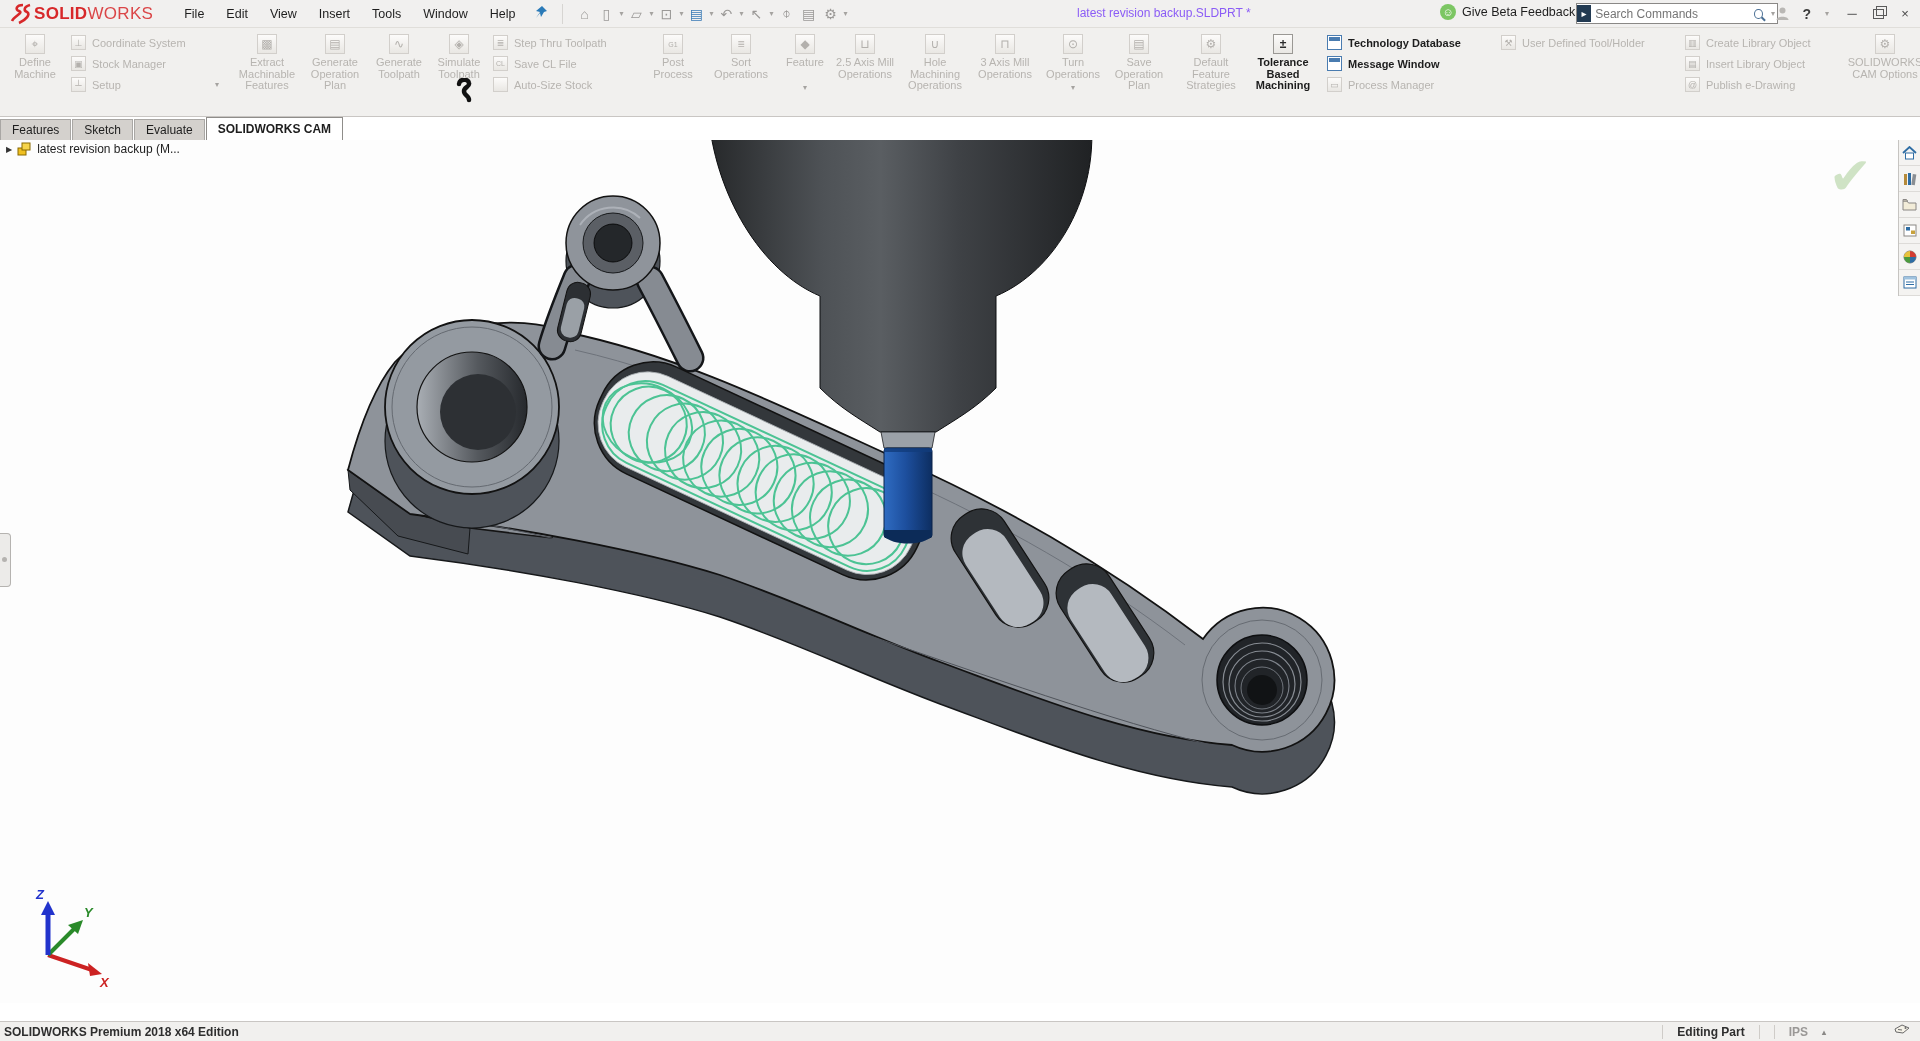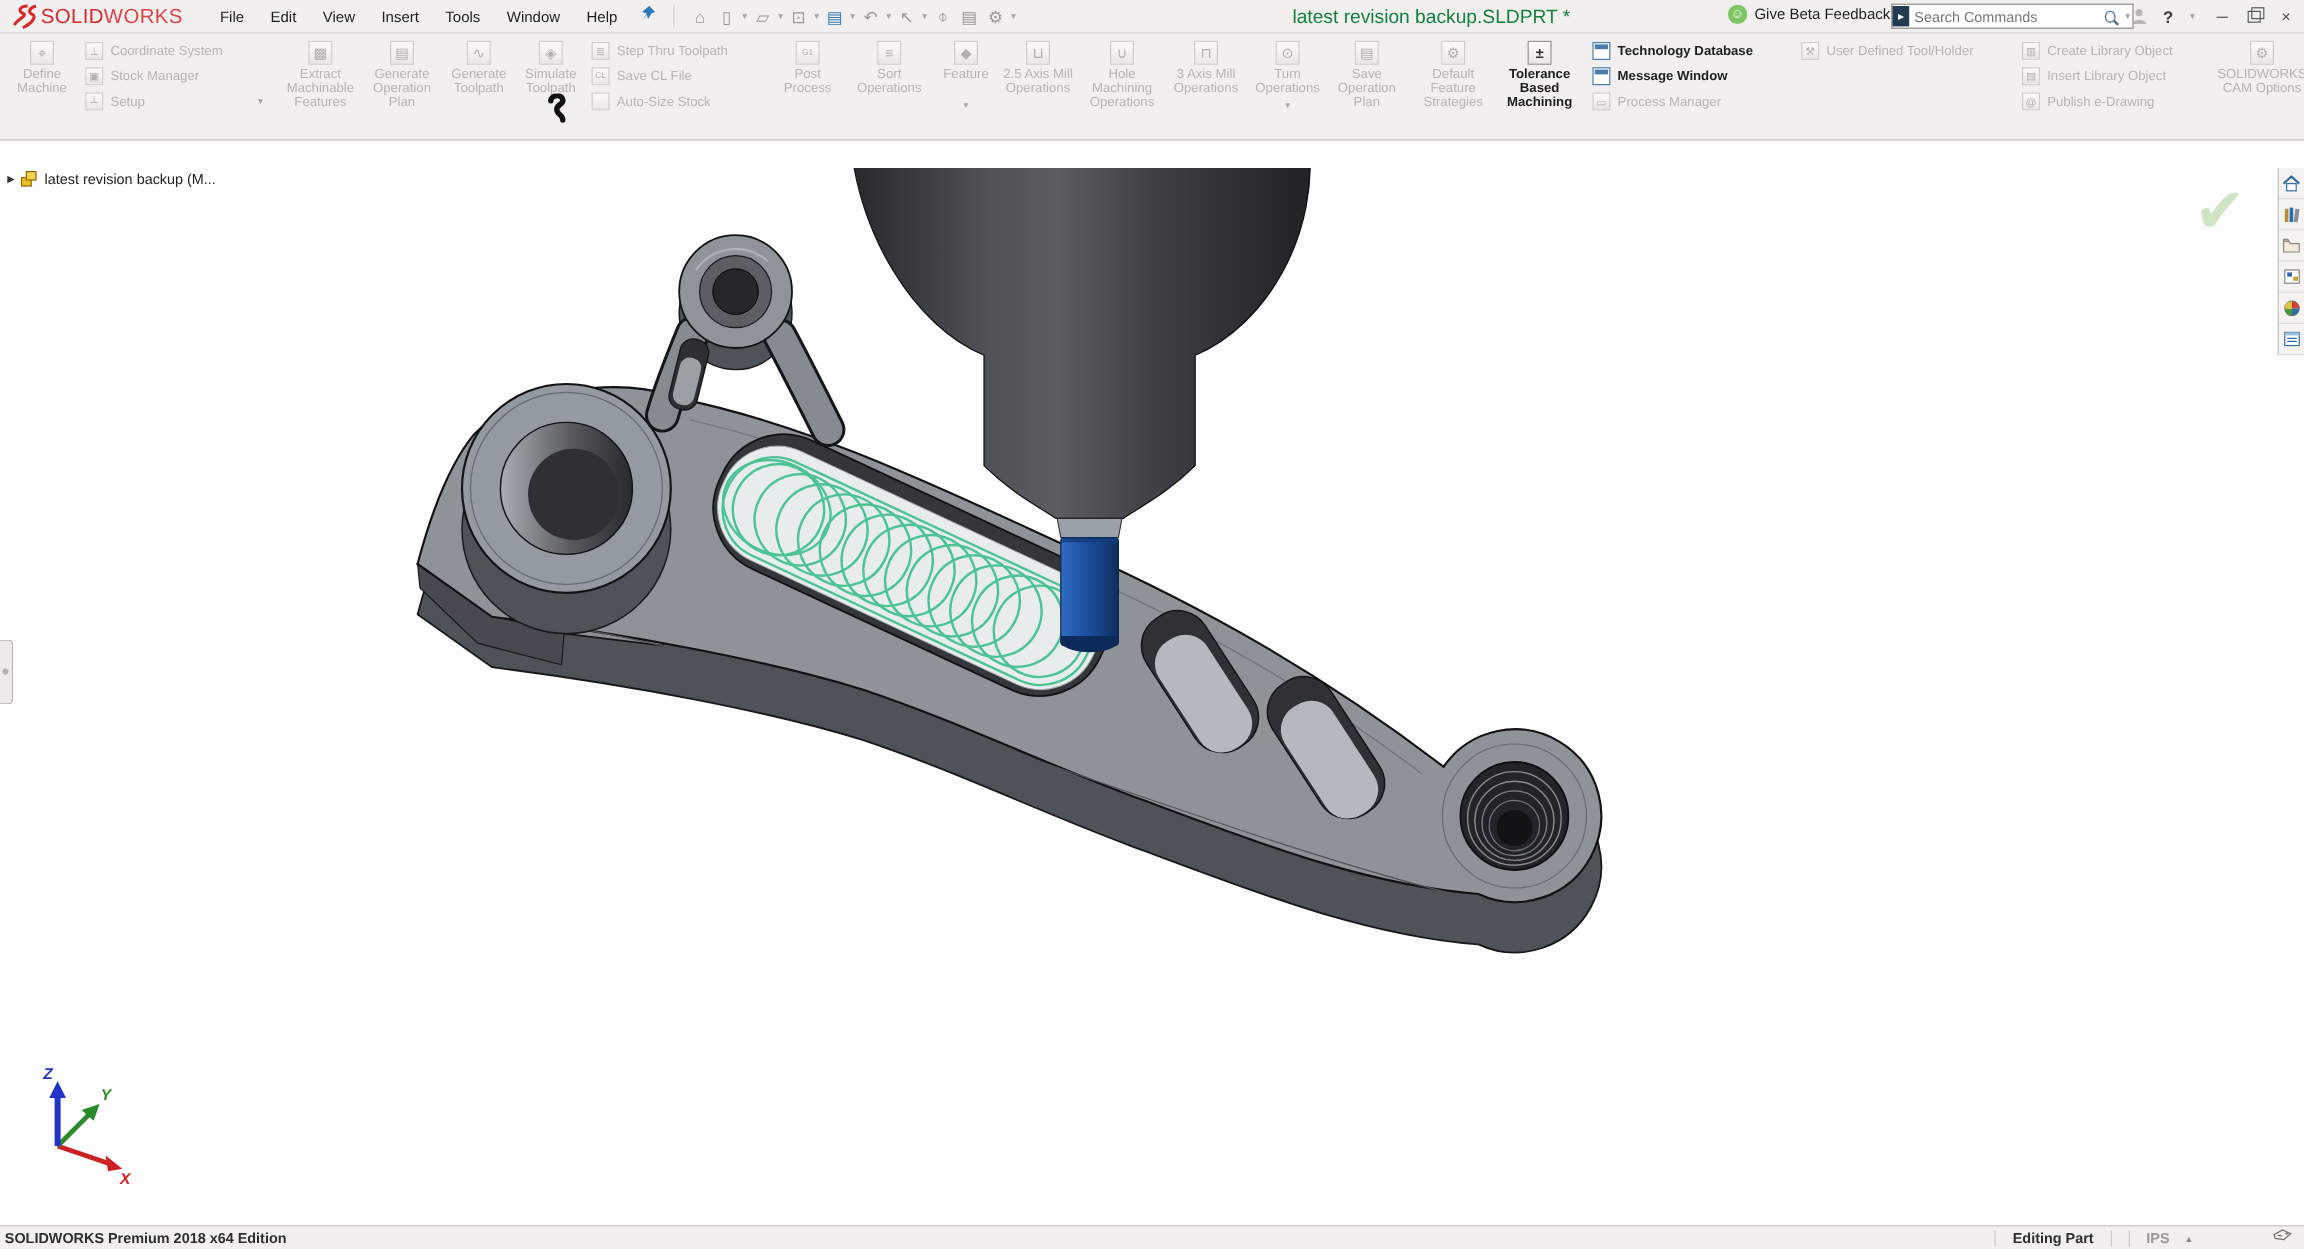--- a/index.html
+++ b/index.html
@@ -3,28 +3,28 @@
 <meta charset="utf-8">
 <style>
   html,body{margin:0;padding:0;background:#fff;}
   body{width:1920px;height:1041px;overflow:hidden;font-family:"Liberation Sans",sans-serif;-webkit-font-smoothing:antialiased;}
   #app{position:relative;width:1920px;height:1041px;background:#fff;}
 
   
   .menubar{position:absolute;top:0;left:0;width:1920px;height:27px;background:#f1f0ef;border-bottom:1px solid #e0deda;display:flex;align-items:center;z-index:20;}
   .logo{display:flex;align-items:center;padding:0 10px 0 8px;}
   .brand{font-size:17px;color:#d7282a;letter-spacing:.3px;margin-left:2px;}
-  .brand b{font-weight:normal;} .brand i{font-weight:normal;font-style:normal;opacity:.85;}
+  .brand b{font-weight:bold;} .brand i{font-weight:normal;font-style:normal;opacity:.85;}
   .menus{display:flex;margin-left:10px;}
   .menu-item{padding:4px 11px;font-size:12.5px;color:#1e1e1e;cursor:default;}
   .pin{margin:0 8px;}
   .qbar{display:flex;align-items:center;border-left:1px solid #d7d5d2;margin-left:6px;padding-left:10px;}
   .qi{min-width:20px;height:20px;display:flex;align-items:center;justify-content:center;color:#9a9896;font-size:14px;margin:0 1px;}
   .dd{font-size:8px;color:#a5a3a0;margin:0 2px;}
-  .title{position:absolute;left:1077px;top:6px;font-size:16px;color:#15803d;white-space:nowrap;}
+  .title{position:absolute;left:1077px;top:6px;font-size:12px;color:#8b5cf6;white-space:nowrap;}
   .beta{position:absolute;left:1440px;top:4px;display:flex;align-items:center;gap:6px;font-size:12.5px;color:#1e1e1e;}
   .smiley{width:16px;height:16px;border-radius:50%;background:#7cc663;color:#fff;font-size:11px;display:flex;align-items:center;justify-content:center;}
   .searchbox{position:absolute;left:1576px;top:3px;width:200px;height:19px;border:1px solid #8a8886;background:#fff;display:flex;align-items:center;}
   .scope{width:17px;height:17px;background:#223a52;color:#fff;font-size:10px;display:flex;align-items:center;justify-content:center;}
   .searchbox input{border:none;outline:none;flex:1;font-size:12px;color:#555;padding:0 4px;font-family:"Liberation Sans",sans-serif;background:transparent;}
   .mag{width:8px;height:8px;border:1.6px solid #4a6f94;border-radius:50%;position:relative;margin-right:6px;}
   .mag::after{content:"";position:absolute;width:5px;height:1.6px;background:#4a6f94;transform:rotate(45deg);left:6px;top:8px;}
   .topright{position:absolute;right:6px;top:0;height:27px;display:flex;align-items:center;gap:12px;}
   .user-ic svg{display:block;}
   .helpq{font-size:14px;font-weight:bold;color:#3c3c3c;}
@@ -298,20 +298,34 @@
       <span class="rlab">SOLIDWORKS CAM Options</span>
     </div>
 
   </div>
   <span class="wrench-cursor">
     <svg width="24" height="26" viewBox="0 0 24 26">
         <path d="M3 6 C3 1 12 0 13 5 C14 9 8 9 8 13 C8 18 13 17 13 22" stroke="#111" stroke-width="4.5" fill="none" stroke-linecap="round"></path>
       </svg>
   </span>
 
+  <div class="tabrow">
+    <div class="ctab">
+        <span>Features</span>
+      </div>
+    <div class="ctab">
+        <span>Sketch</span>
+      </div>
+    <div class="ctab">
+        <span>Evaluate</span>
+      </div>
+    <div class="ctab active">
+        <span>SOLIDWORKS CAM</span>
+      </div>
+  </div>
 
   <div class="viewport">
 
     <svg class="scene" width="1920" height="863" viewBox="0 0 1920 863">
       <defs>
         <linearGradient id="gHolder" x1="0" y1="0" x2="1" y2="0">
           <stop offset="0" stop-color="#26282a"></stop>
             <stop offset=".3" stop-color="#4e5256"></stop>
           <stop offset=".45" stop-color="#5a5e62"></stop>
             <stop offset=".65" stop-color="#3f4246"></stop>

